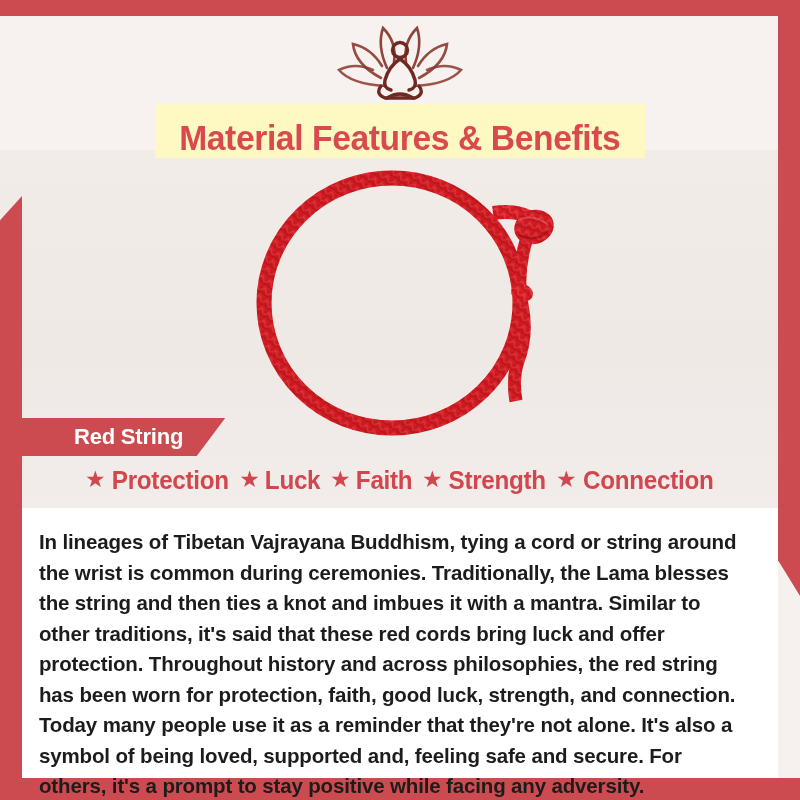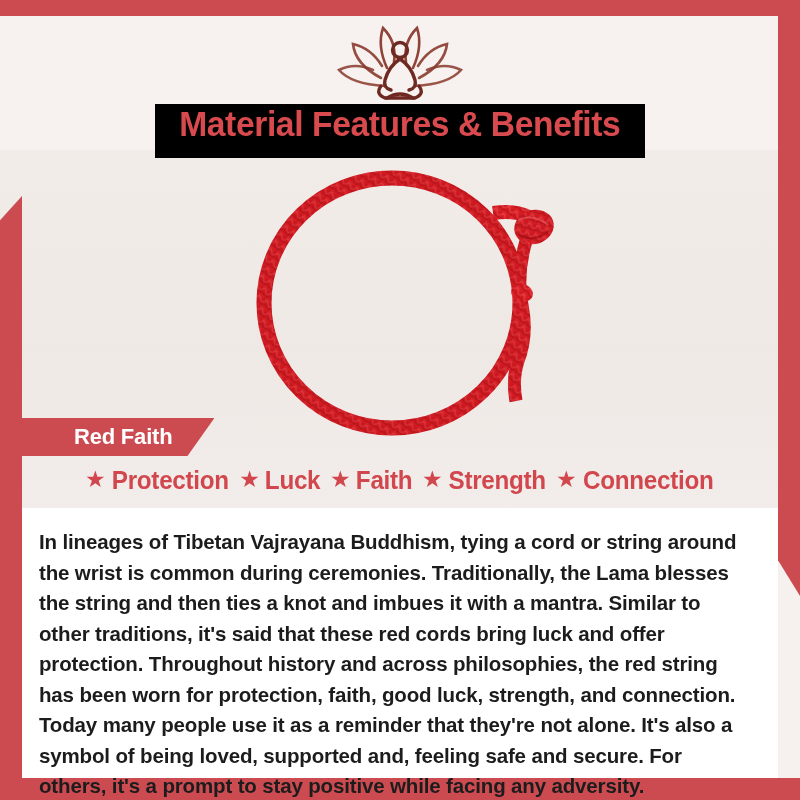--- a/index.html
+++ b/index.html
@@ -82,23 +82,23 @@
     letter-spacing: 2.4px;
     color: #3a2b28;
     font-weight: 400;
   }
 
   
   .title-banner {
     position: absolute;
     left: 155px; top: 104px;
     width: 490px; height: 54px;
-    background: #000000;
-    display: flex;
-    align-items: flex-start;
+    background: #fef9c3;
+    display: flex;
+    align-items: flex-end;
     justify-content: center;
   }
   .title-text {
     font-family: "Liberation Sans Narrow", "Liberation Sans", sans-serif;
     font-weight: bold;
     font-size: 35px;
     color: #d94a4f;
     letter-spacing: -0.4px;
     transform: scaleX(0.96);
     white-space: nowrap;
@@ -255,21 +255,21 @@
   <div class="title-banner">
     <span class="title-text">Material Features &amp; Benefits</span>
   </div>
 
   <div class="frame-top"></div>
   <div class="frame-right"></div>
   <div class="frame-left"></div>
   <div class="frame-bottom"></div>
 
   <div class="ribbon">
-    <span class="ribbon-text">Red Faith</span>
+    <span class="ribbon-text">Red String</span>
   </div>
 
   <div class="benefits">
     <div class="benefit">
       <span class="star">★</span>
       <span class="benefit-label">Protection</span>
     </div>
     <div class="benefit">
       <span class="star">★</span>
       <span class="benefit-label">Luck</span>

